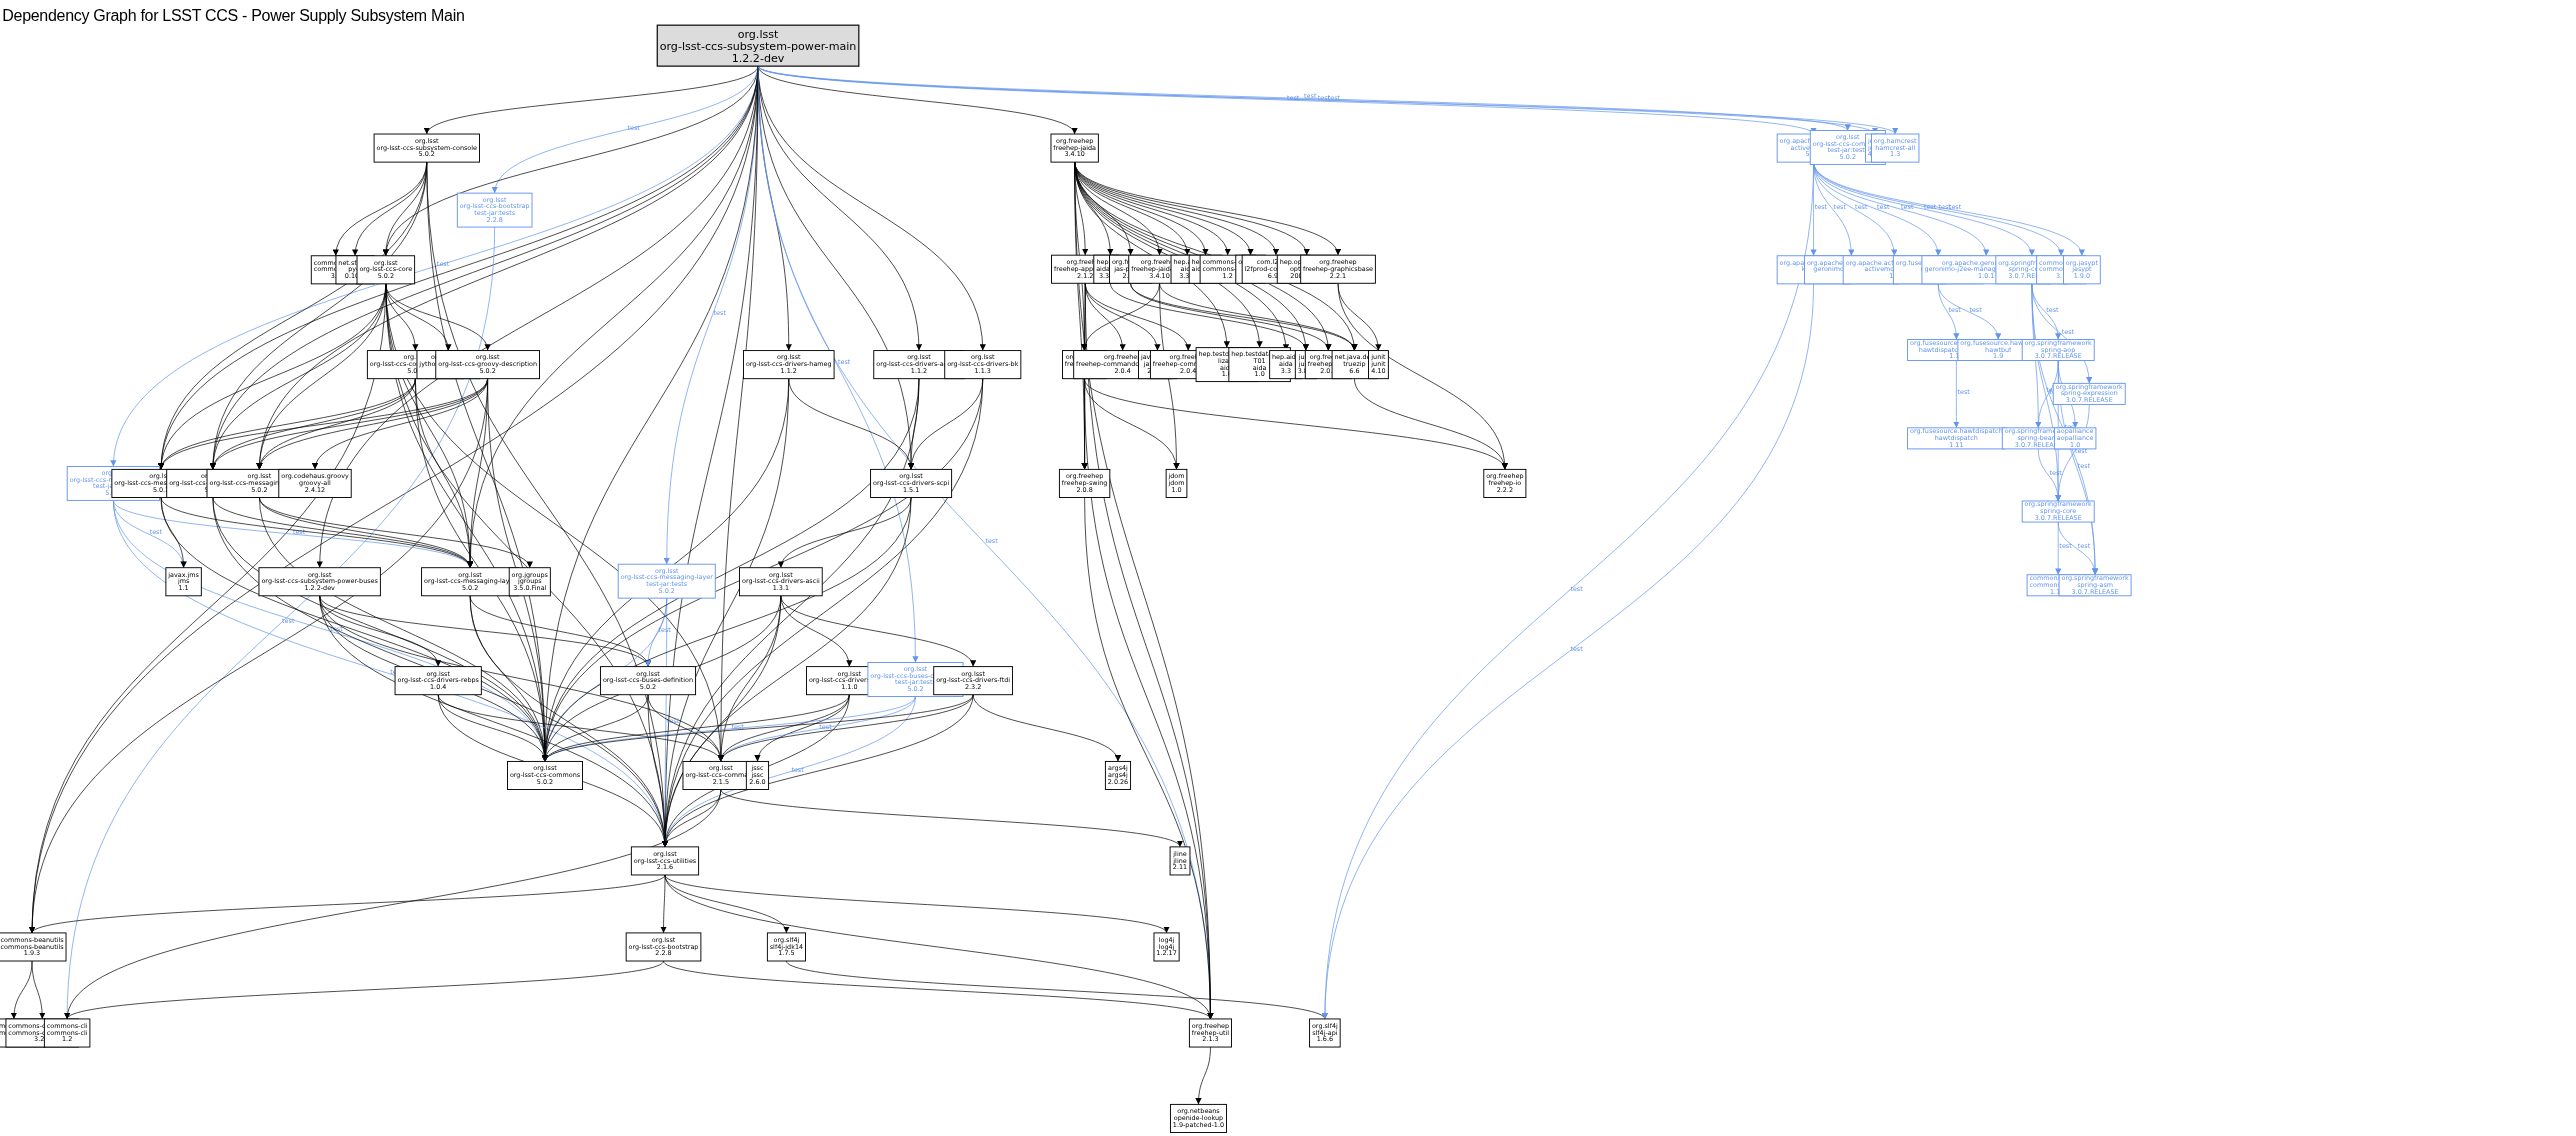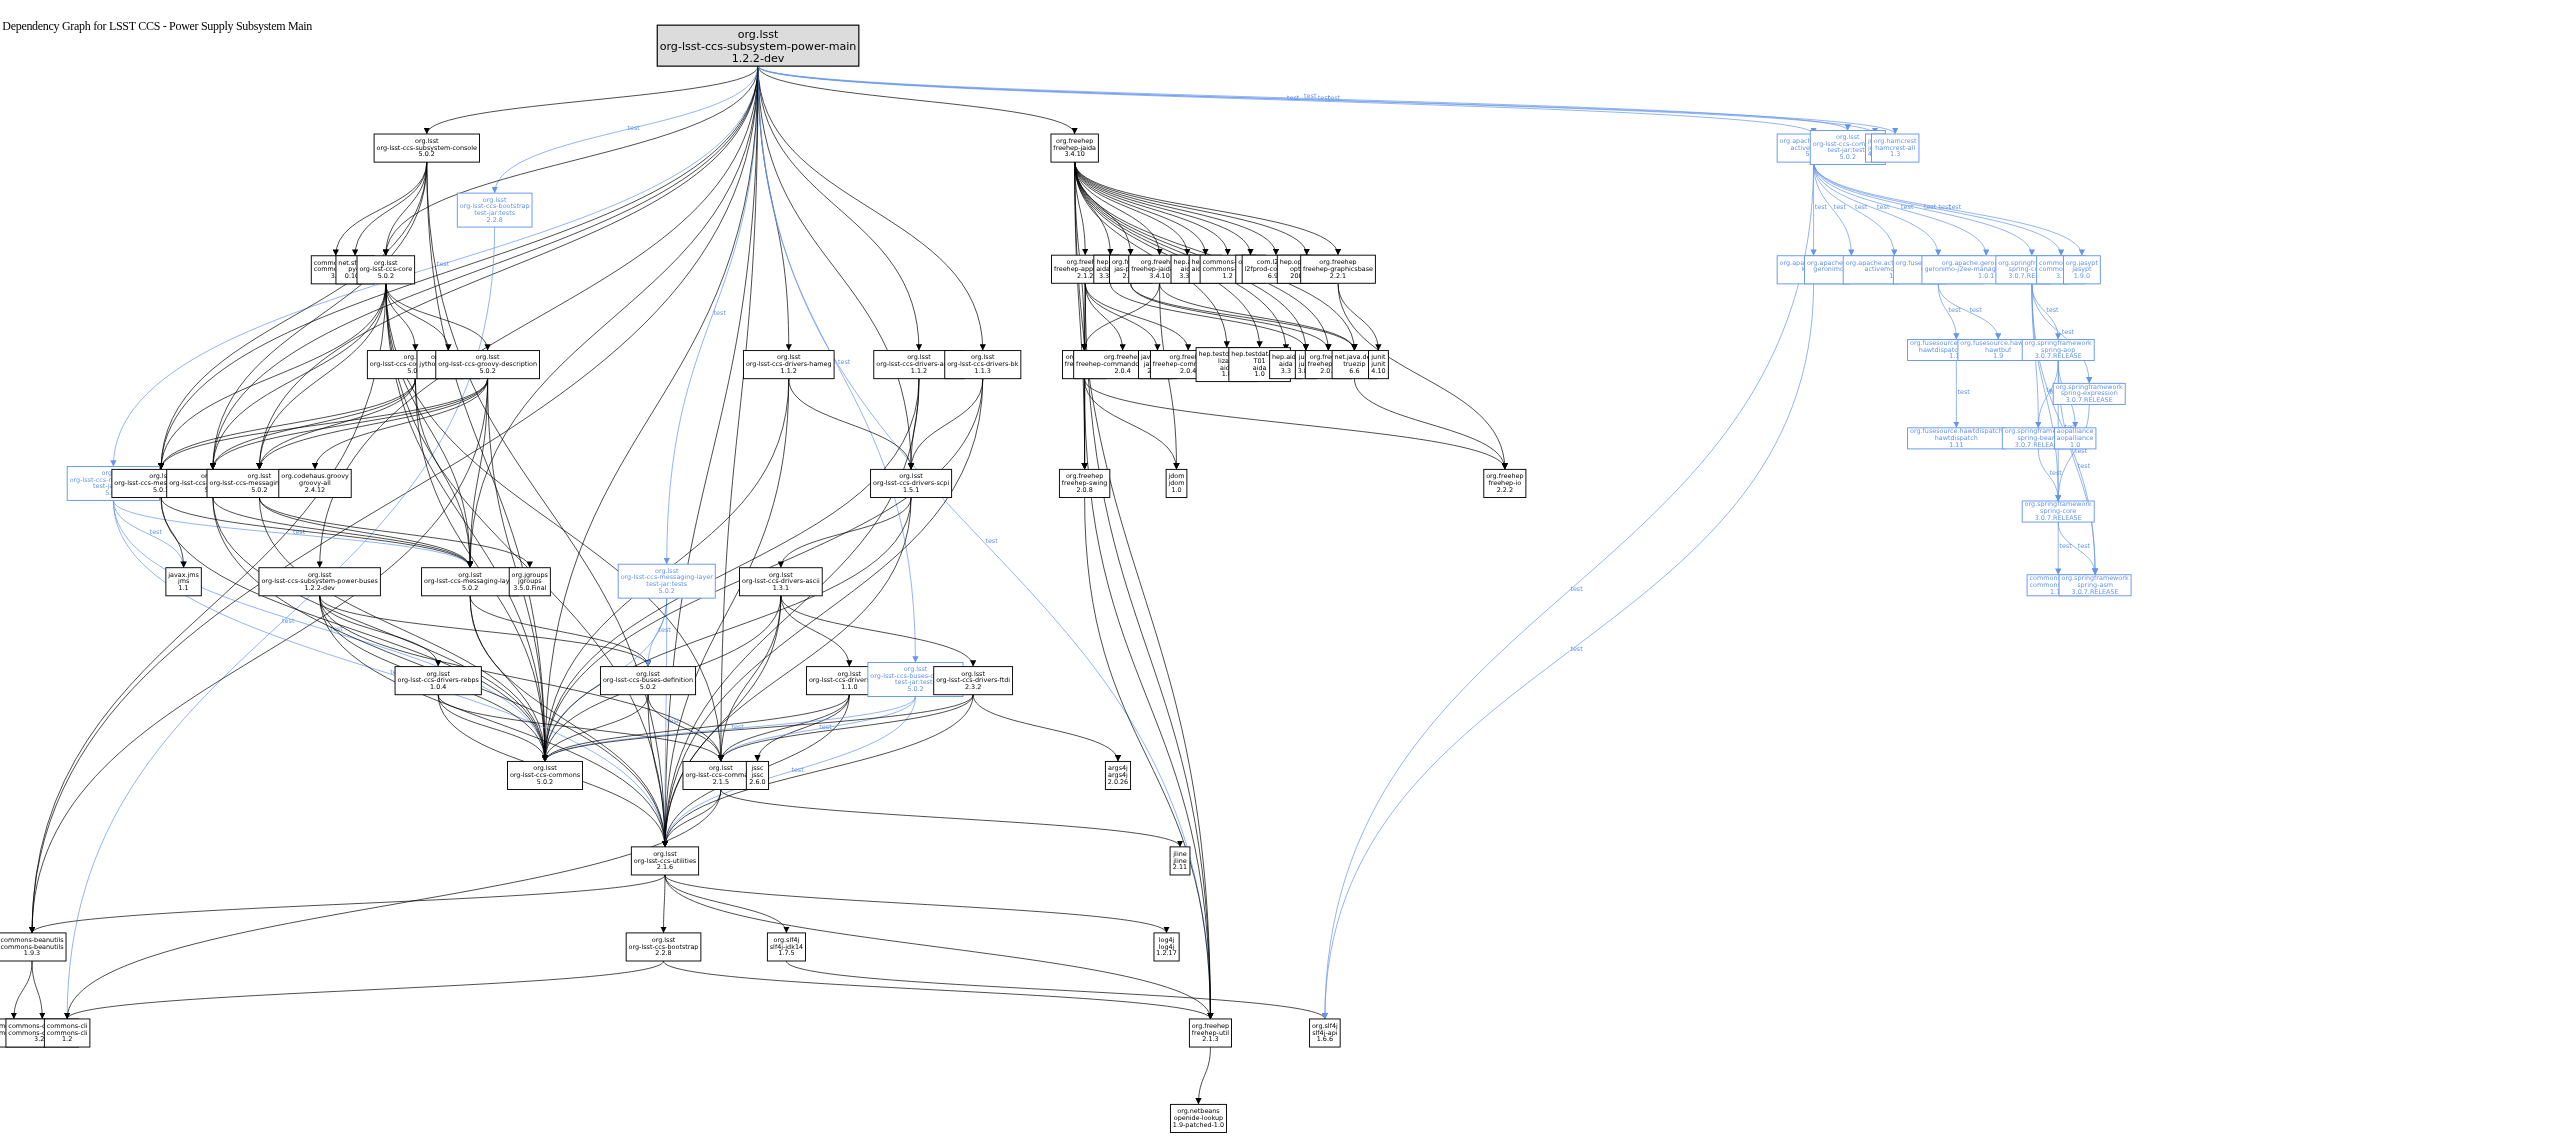--- a/index.html
+++ b/index.html
@@ -1,17 +1,17 @@
 <!DOCTYPE html>
 <html style="font-size:9.4px"><head>
 <meta charset="utf-8">
 <style>
   html,body{margin:0;padding:0;background:#fff;}
   body{width:2576px;height:1136px;overflow:hidden;position:relative;font-family:"DejaVu Sans",sans-serif;}
-  #title{position:absolute;left:2.3px;top:19px;font-family:Liberation Serif, serif;font-size:12px;color:#000;letter-spacing:-0.3px;}
+  #title{position:absolute;left:2.3px;top:7px;font-family:Liberation Sans, sans-serif;font-size:16px;color:#000;letter-spacing:-0.3px;}
   svg#graph{position:absolute;left:0;top:0;}
   .node rect{fill:#fff;stroke:#000;stroke-width:1.6;}
   .node.test rect{stroke:#6495ed;}
   .node.root rect{fill:#dcdcdc;stroke-width:2;}
   .node text{font-family:"DejaVu Sans",sans-serif;font-size:11px;fill:#000;text-anchor:middle;}
   .node.test text{fill:#6495ed;}
   .node.root text{font-size:19px;}
   .edge{fill:none;stroke:#000;stroke-width:1.2;}
   .edge.test{stroke:#6495ed;}
   .elabel{font-family:"DejaVu Sans",sans-serif;font-size:11px;fill:#6495ed;}

